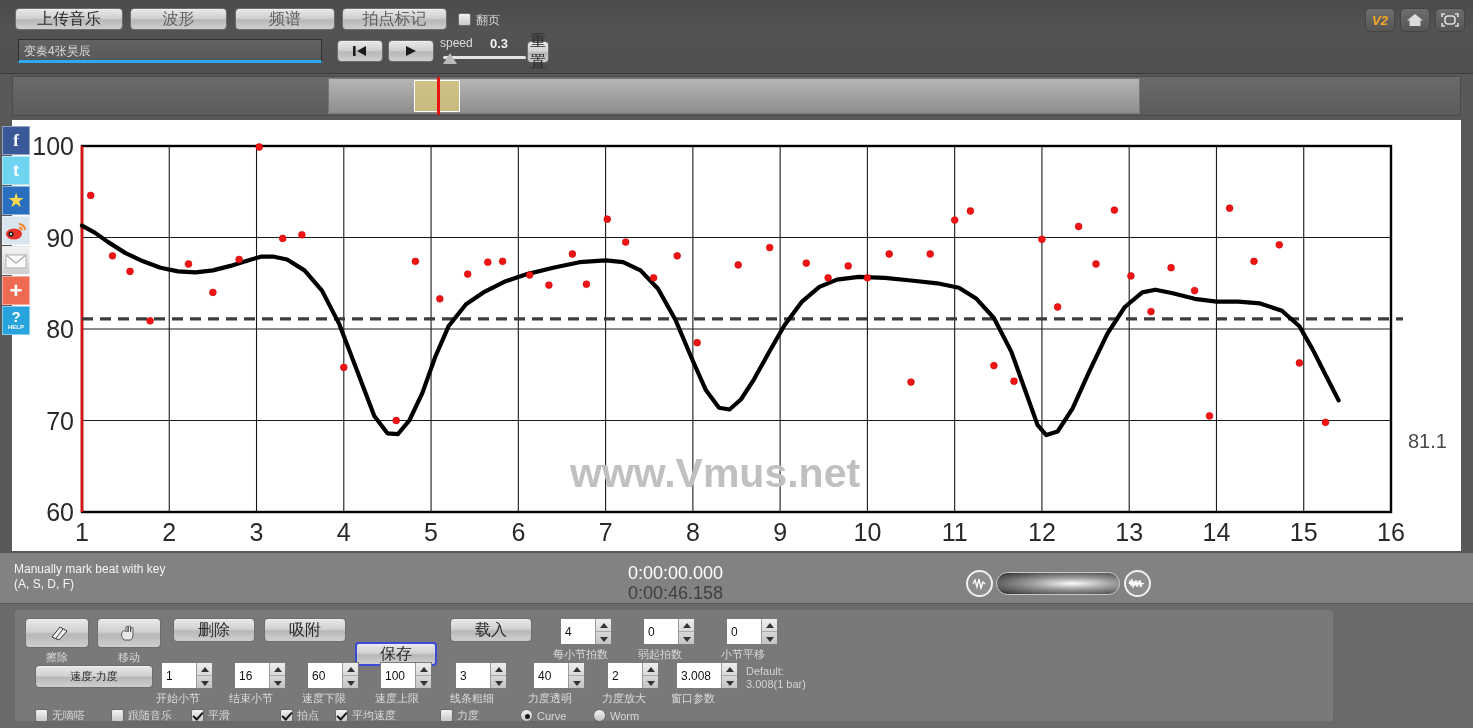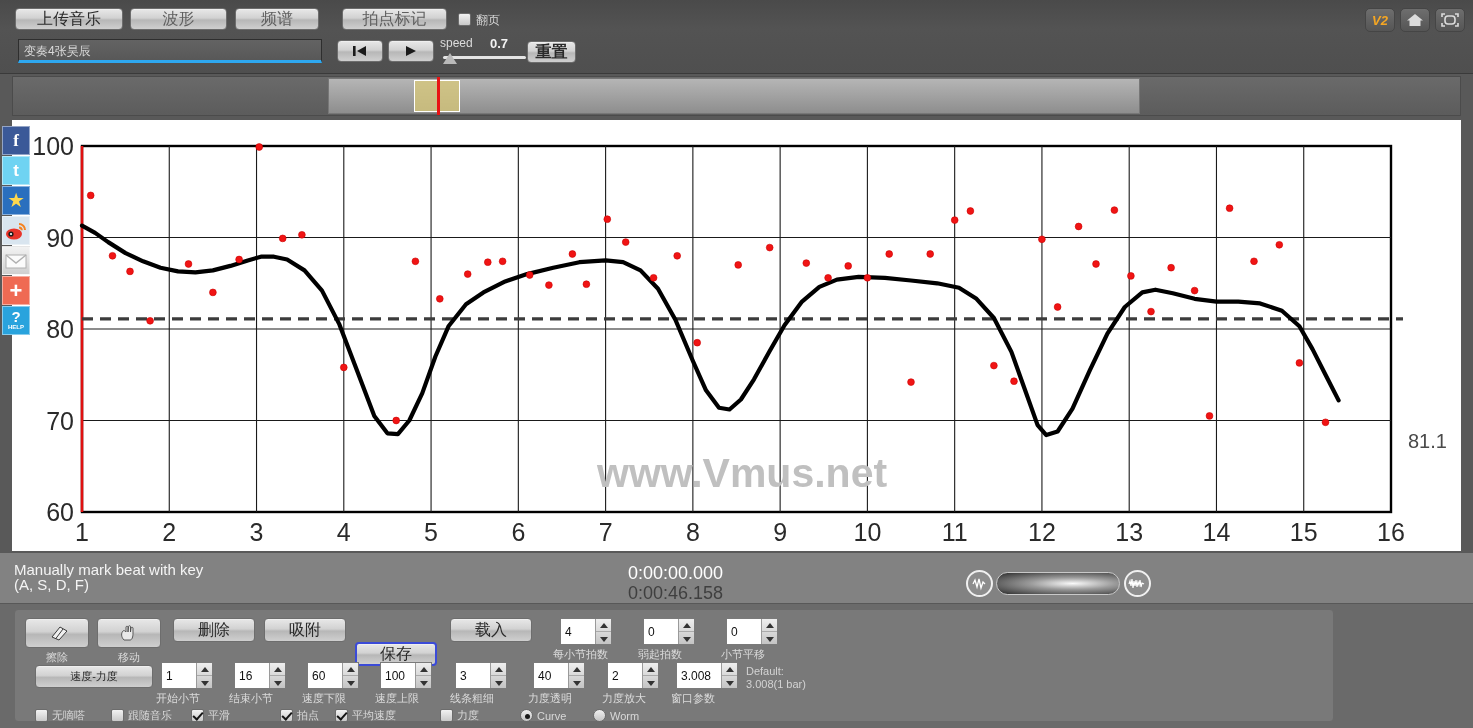--- a/index.html
+++ b/index.html
@@ -33,21 +33,21 @@
     cursor: default;
     box-shadow: 0 1px 0 rgba(255,255,255,0.35) inset;
     display: flex; align-items: center; justify-content: center;
     user-select: none;
   }
   .btn.sel { border: 2px solid #3b4bd8; margin-top: 24px; }
 
   .tb-btn { position: absolute; top: 8px; height: 22px; }
   #btn-upload { left: 15px;  width: 108px; }
   #btn-wave   { left: 130px; width: 97px; color:#5f5f5f; }
-  #btn-spec   { left: 235px; width: 84px; color:#5f5f5f; }
+  #btn-spec   { left: 235px; width: 100px; color:#5f5f5f; }
   #btn-beat   { left: 342px; width: 105px; color:#5f5f5f; }
 
   .cbx {
     width: 13px; height: 13px;
     background: linear-gradient(180deg,#f2f2f2,#c9c9c9);
     border: 1px solid #6c6c6c;
     display: inline-block; vertical-align: middle;
     position: relative; border-radius: 2px;
   }
   .cbx.on::after {
@@ -83,21 +83,21 @@
     position: absolute; left: 443px; top: 56px;
     width: 83px; height: 3px; background: #e4e4e4; border-radius: 2px;
   }
   #speed-thumb {
     position: absolute; left: 443px; top: 53px;
     width: 0; height: 0;
     border-left: 7px solid transparent;
     border-right: 7px solid transparent;
     border-bottom: 11px solid #b9b9b9;
   }
-  #btn-reset { position: absolute; left: 527px; top: 41px; width: 49px; height: 22px; font-weight: bold; }
+  #btn-reset { position: absolute; left: 527px; top: 41px; width: 22px; height: 22px; }
 
   .corner-ico {
     position: absolute; top: 8px; width: 30px; height: 24px;
     background: linear-gradient(180deg,#6e6e6e,#555);
     border: 1px solid #454545; border-radius: 5px;
     display: flex; align-items: center; justify-content: center;
   }
   #ico-v2 { right: 78px; }
   #ico-home { right: 43px; }
   #ico-full { right: 8px; }
@@ -136,21 +136,21 @@
   
   .chart-panel {
     position: absolute; left: 12px; top: 120px;
     width: 1449px; height: 431px;
     background: #fff;
   }
   #plot-svg { position: absolute; left: 0; top: 0; }
   #watermark {
     position: absolute; left: 558px; top: 330px;
     font-size: 41px; font-weight: bold; color: #c0c0c0;
-    letter-spacing: 0px; user-select: none; margin-left: 27px;
+    letter-spacing: 0px; user-select: none;
   }
   #mean-label {
     position: absolute; left: 1396px; top: 310px;
     color: #4a4a4a; font-size: 20px;
   }
 
   
   .social {
     position: absolute; left: 2px; top: 126px;
     width: 28px;
@@ -172,21 +172,21 @@
   #soc-help .t { font-size: 6px; line-height: 8px; }
 
   
   .status {
     position: absolute; left: 0; top: 553px;
     width: 1473px; height: 50px;
     background: #828282;
   }
   #hint {
     position: absolute; left: 14px; top: 9px;
-    color: #f4f4f4; font-size: 15px; line-height: 15px;
+    color: #f4f4f4; font-size: 12px; line-height: 15px;
   }
   #time-cur {
     position: absolute; left: 628px; top: 10px;
     color: #ffffff; font-size: 18px;
   }
   #time-tot {
     position: absolute; left: 628px; top: 30px;
     color: #3f3f3f; font-size: 18px;
   }
   .vol-wrap { position: absolute; left: 966px; top: 570px; width: 186px; height: 27px; }
@@ -297,21 +297,21 @@
         <polygon points="17,1 17,11 8,6" fill="#1a1a1a"></polygon>
       </svg>
     </div>
     <div class="btn tp-btn" id="btn-play">
       <svg width="20" height="12" viewBox="0 0 20 12">
         <polygon points="5,1 5,11 15,6" fill="#1a1a1a"></polygon>
       </svg>
     </div>
 
     <span id="speed-label">speed</span>
-    <span id="speed-value">0.7</span>
+    <span id="speed-value">0.3</span>
     <div id="speed-track"></div>
     <div id="speed-thumb"></div>
     <div class="btn" id="btn-reset">重置</div>
 
     <div class="corner-ico" id="ico-v2">
       <span>V2</span>
     </div>
     <div class="corner-ico" id="ico-home">
       <svg width="18" height="16" viewBox="0 0 18 16">
         <polygon points="9,2 17,8.5 14.5,8.5 14.5,14 3.5,14 3.5,8.5 1,8.5" fill="#dcdcdc"></polygon>

